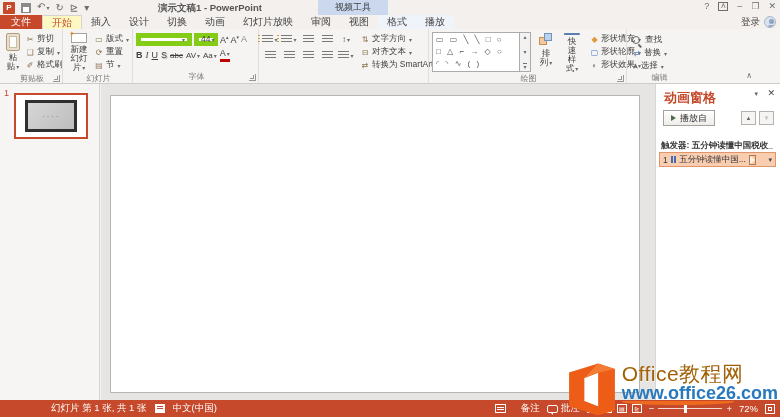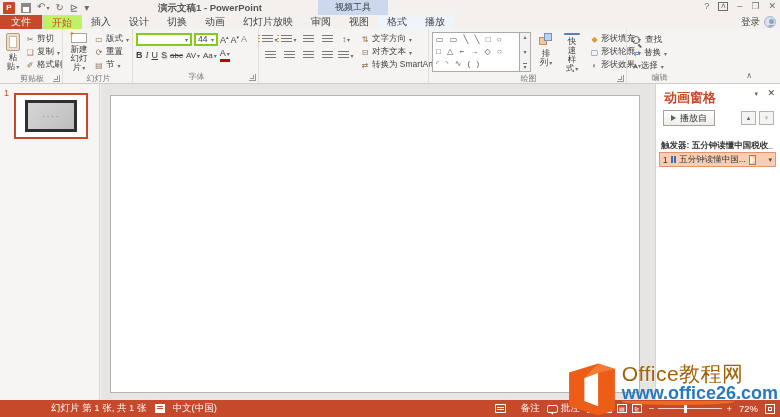--- a/index.html
+++ b/index.html
@@ -19,21 +19,21 @@
   .ctx-header { position:absolute; left:318px; top:0; width:70px; height:15px; background:#CBD8EE;
     color:#3B3E41; font-size:9px; display:flex; align-items:center; justify-content:center; }
   .winbtns { position:absolute; right:4px; top:1px; display:flex; gap:9px; align-items:center; }
   .winbtns span { font-size:9px; color:#6E6E6E; }
   .rdo-box { width:10px; height:9px; border:1px solid #6E6E6E; font-size:6px; line-height:7px; text-align:center; color:#6E6E6E; }
 
   
   .tabrow { position:absolute; left:0; top:15px; width:780px; height:14px; background:#F3F0EE; display:flex; align-items:stretch; }
   .tab { padding:0 9px; font-size:10px; color:#444; display:flex; align-items:center; white-space:nowrap; }
   .tab.file { background:#C5492A; color:#fff; padding:0 11px; }
-  .tab.active { background:#bef264; color:#C5492A; border:1px solid #D8D4D1; border-bottom:none; }
+  .tab.active { background:#fef9c3; color:#C5492A; border:1px solid #D8D4D1; border-bottom:none; }
   .tab.ctx { background:#EFF4FB; }
   .signin { position:absolute; right:4px; top:0; height:14px; display:flex; align-items:center; gap:4px;
     font-size:9.5px; color:#444; }
   .avatar { width:12px; height:12px; border-radius:50%; background:#D9E2EE; border:1px solid #A9B8CC; position:relative; overflow:hidden; }
   .avatar::before{ content:""; position:absolute; left:3.5px; top:2px; width:5px; height:5px; border-radius:50%; background:#8FA4C0; }
   .avatar::after{ content:""; position:absolute; left:1.5px; top:7.5px; width:9px; height:6px; border-radius:50% 50% 0 0; background:#8FA4C0; }
 
   
   .ribbon { position:absolute; left:0; top:29px; width:780px; height:55px; background:#F6F4F3;
     border-bottom:1px solid #D0CCC8; display:flex; }
@@ -47,21 +47,21 @@
     font-size:8.5px; color:#3F3F3F; padding:2px 3px 0; text-align:center; line-height:9px; }
   .minicol { display:flex; flex-direction:column; justify-content:flex-start; gap:1px; padding-top:2px; }
   .mini { height:12px; display:flex; align-items:center; gap:2px; font-size:8.5px; color:#3F3F3F; white-space:nowrap; padding:0 2px; }
   .dd::after { content:"▾"; font-size:6px; color:#6E6E6E; margin-left:1px; }
   .micon { font-size:8px; color:#8A7350; width:10px; text-align:center; }
   .clipicon { width:14px; height:18px; background:#E8DFD2; border:1px solid #B09C77; border-radius:2px; position:relative; margin-bottom:2px; }
   .clipicon::before { content:""; position:absolute; left:2px; top:2px; right:2px; bottom:2px; background:#FDFDFC; border:1px solid #C8BCA4; }
   .slideicon { width:16px; height:12px; background:#FFFFFF; border:1px solid #A8A29A; position:relative; margin-bottom:2px; }
   .slideicon::before { content:"✦"; position:absolute; left:-3px; top:-5px; font-size:7px; color:#E08A2E; }
 
-  .combo { height:13px; border:2px solid #84cc16; background:#fff; display:flex; align-items:center;
+  .combo { height:13px; border:5px solid #84cc16; background:#fff; display:flex; align-items:center;
     font-size:8.5px; color:#3F3F3F; padding:0 2px; justify-content:space-between; }
   .fbtnrow { display:flex; align-items:center; gap:3px; height:15px; margin-top:2px; }
   .fbtn { font-size:9px; color:#3F3F3F; line-height:11px; }
   .funder { text-decoration:underline; }
   .fstrike { text-decoration:line-through; font-size:8px; }
   .fshadow { text-shadow:1px 1px 1px #AAA; }
   .fcolor { border-bottom:3px solid #C00000; line-height:9px; }
   .supup::after{ content:"▴"; font-size:5px; vertical-align:super; color:#555; }
   .supdn::after{ content:"▾"; font-size:5px; vertical-align:super; color:#555; }
 

